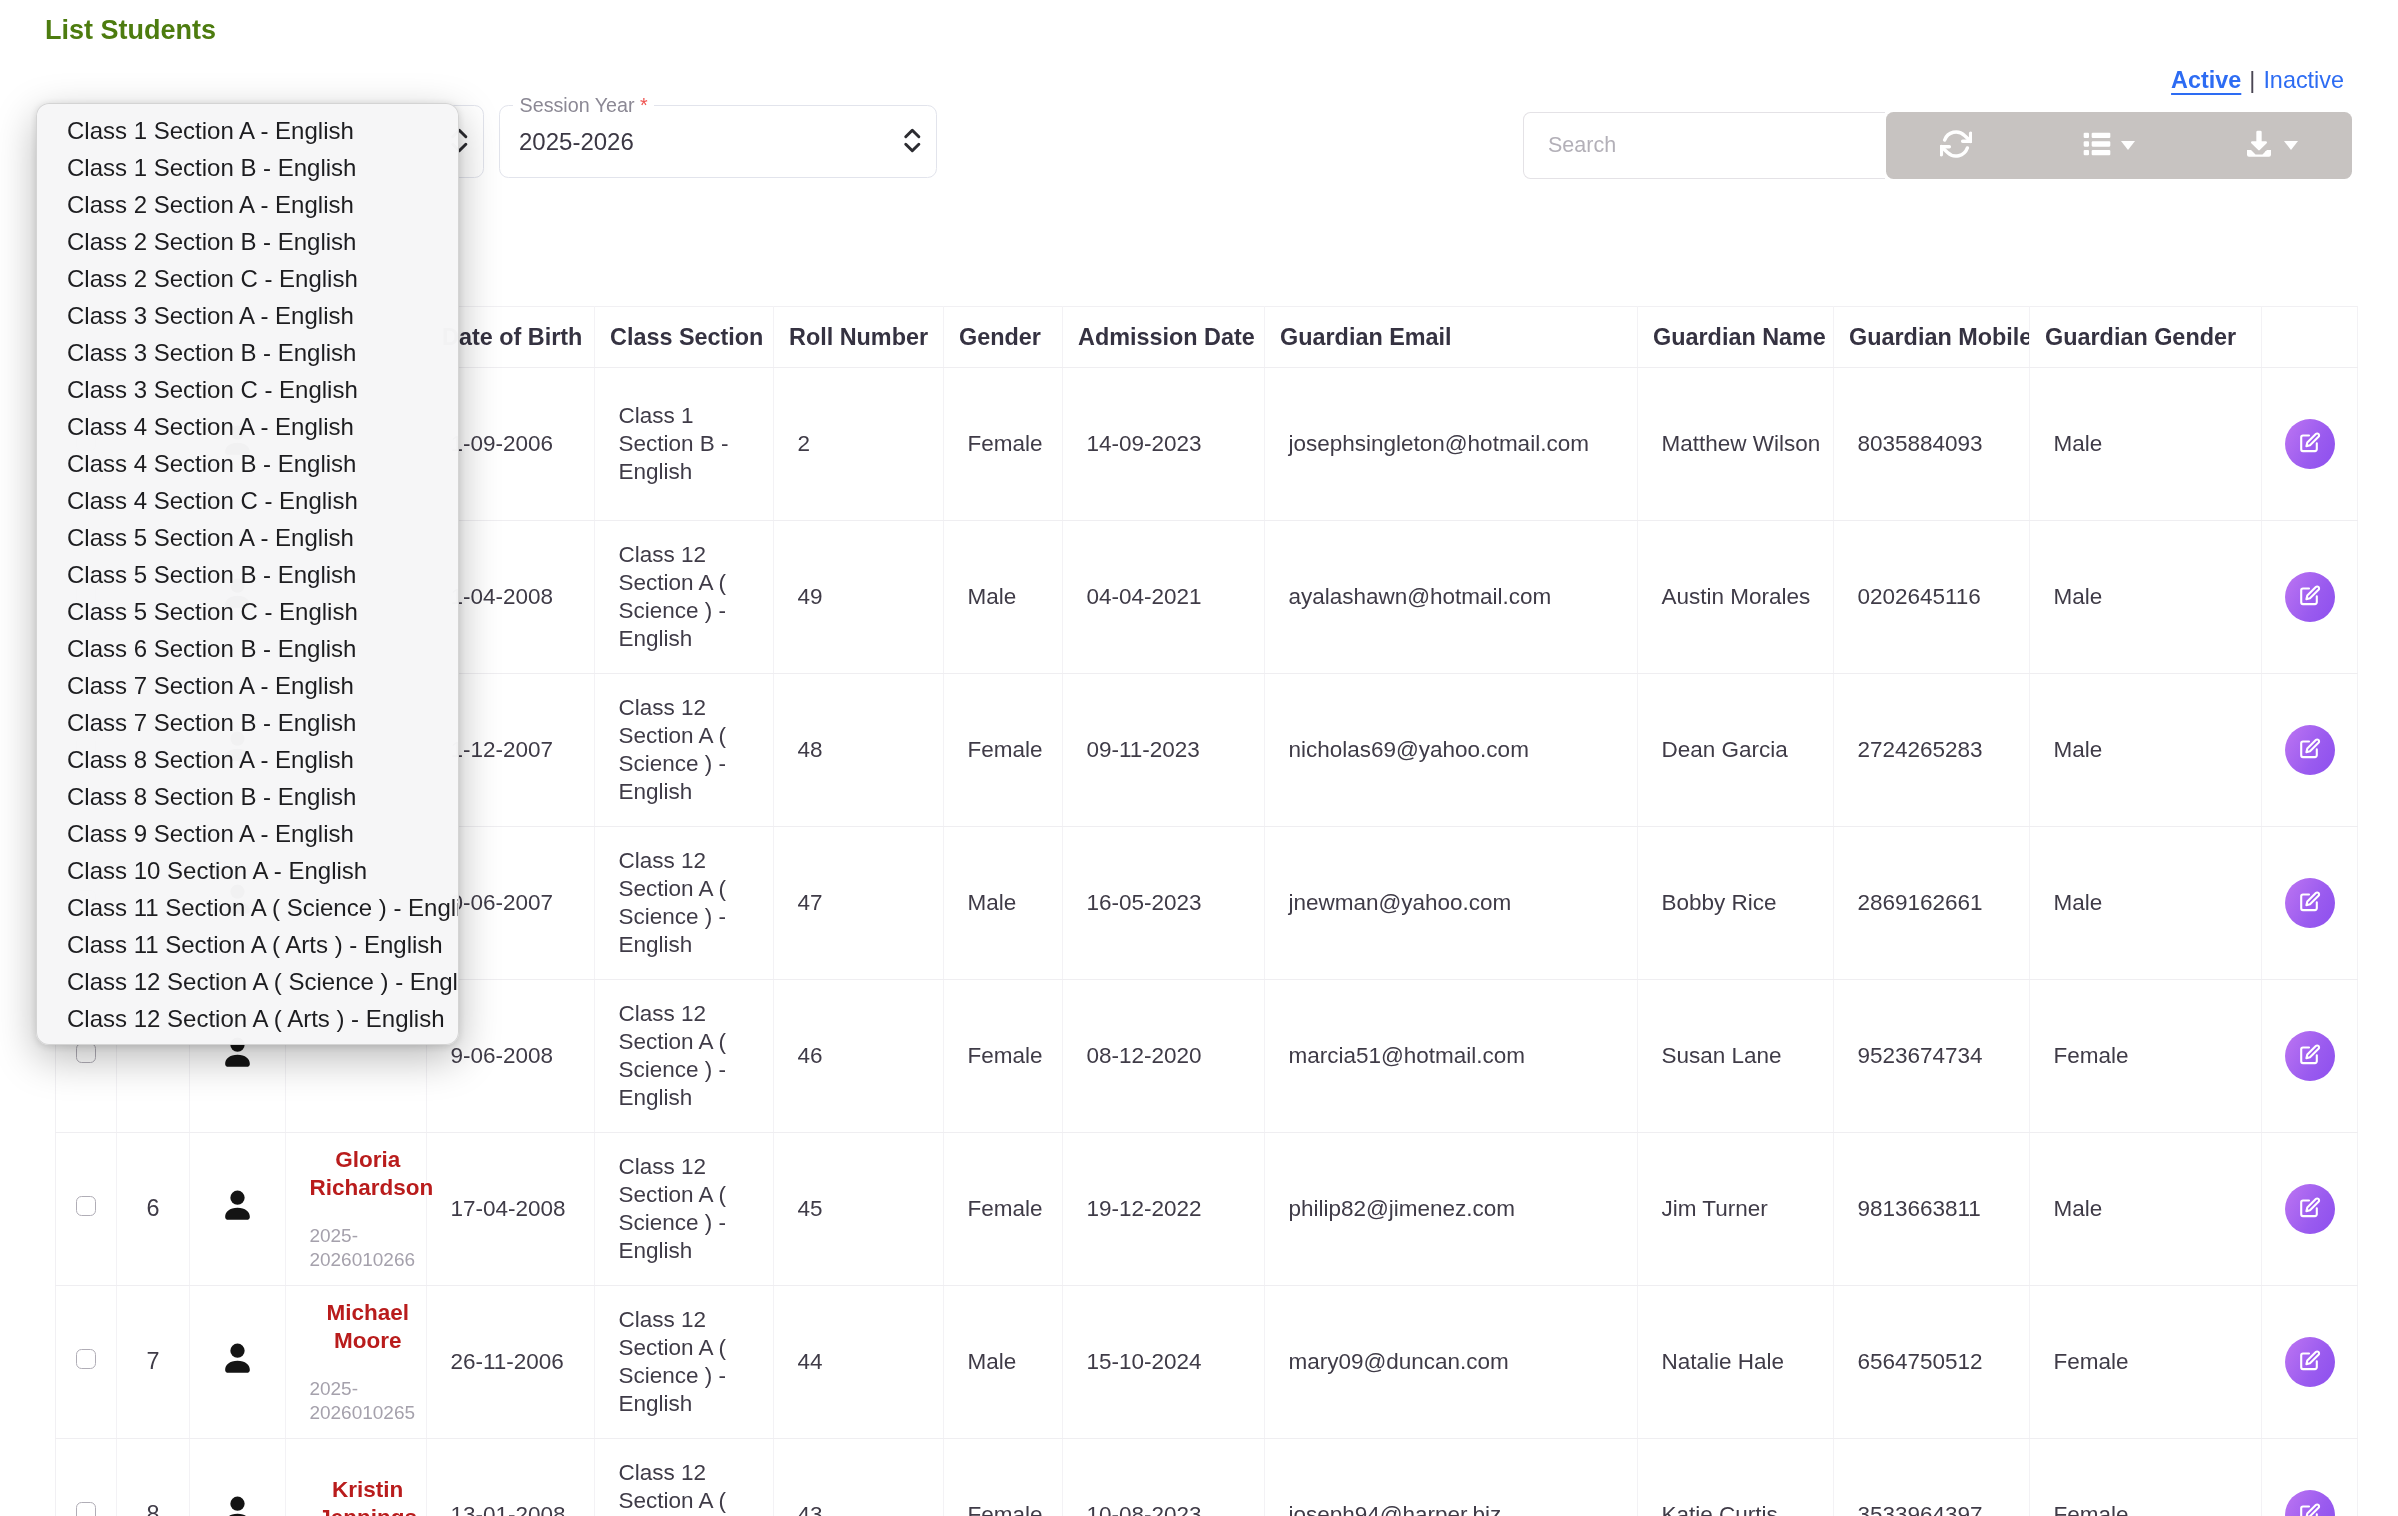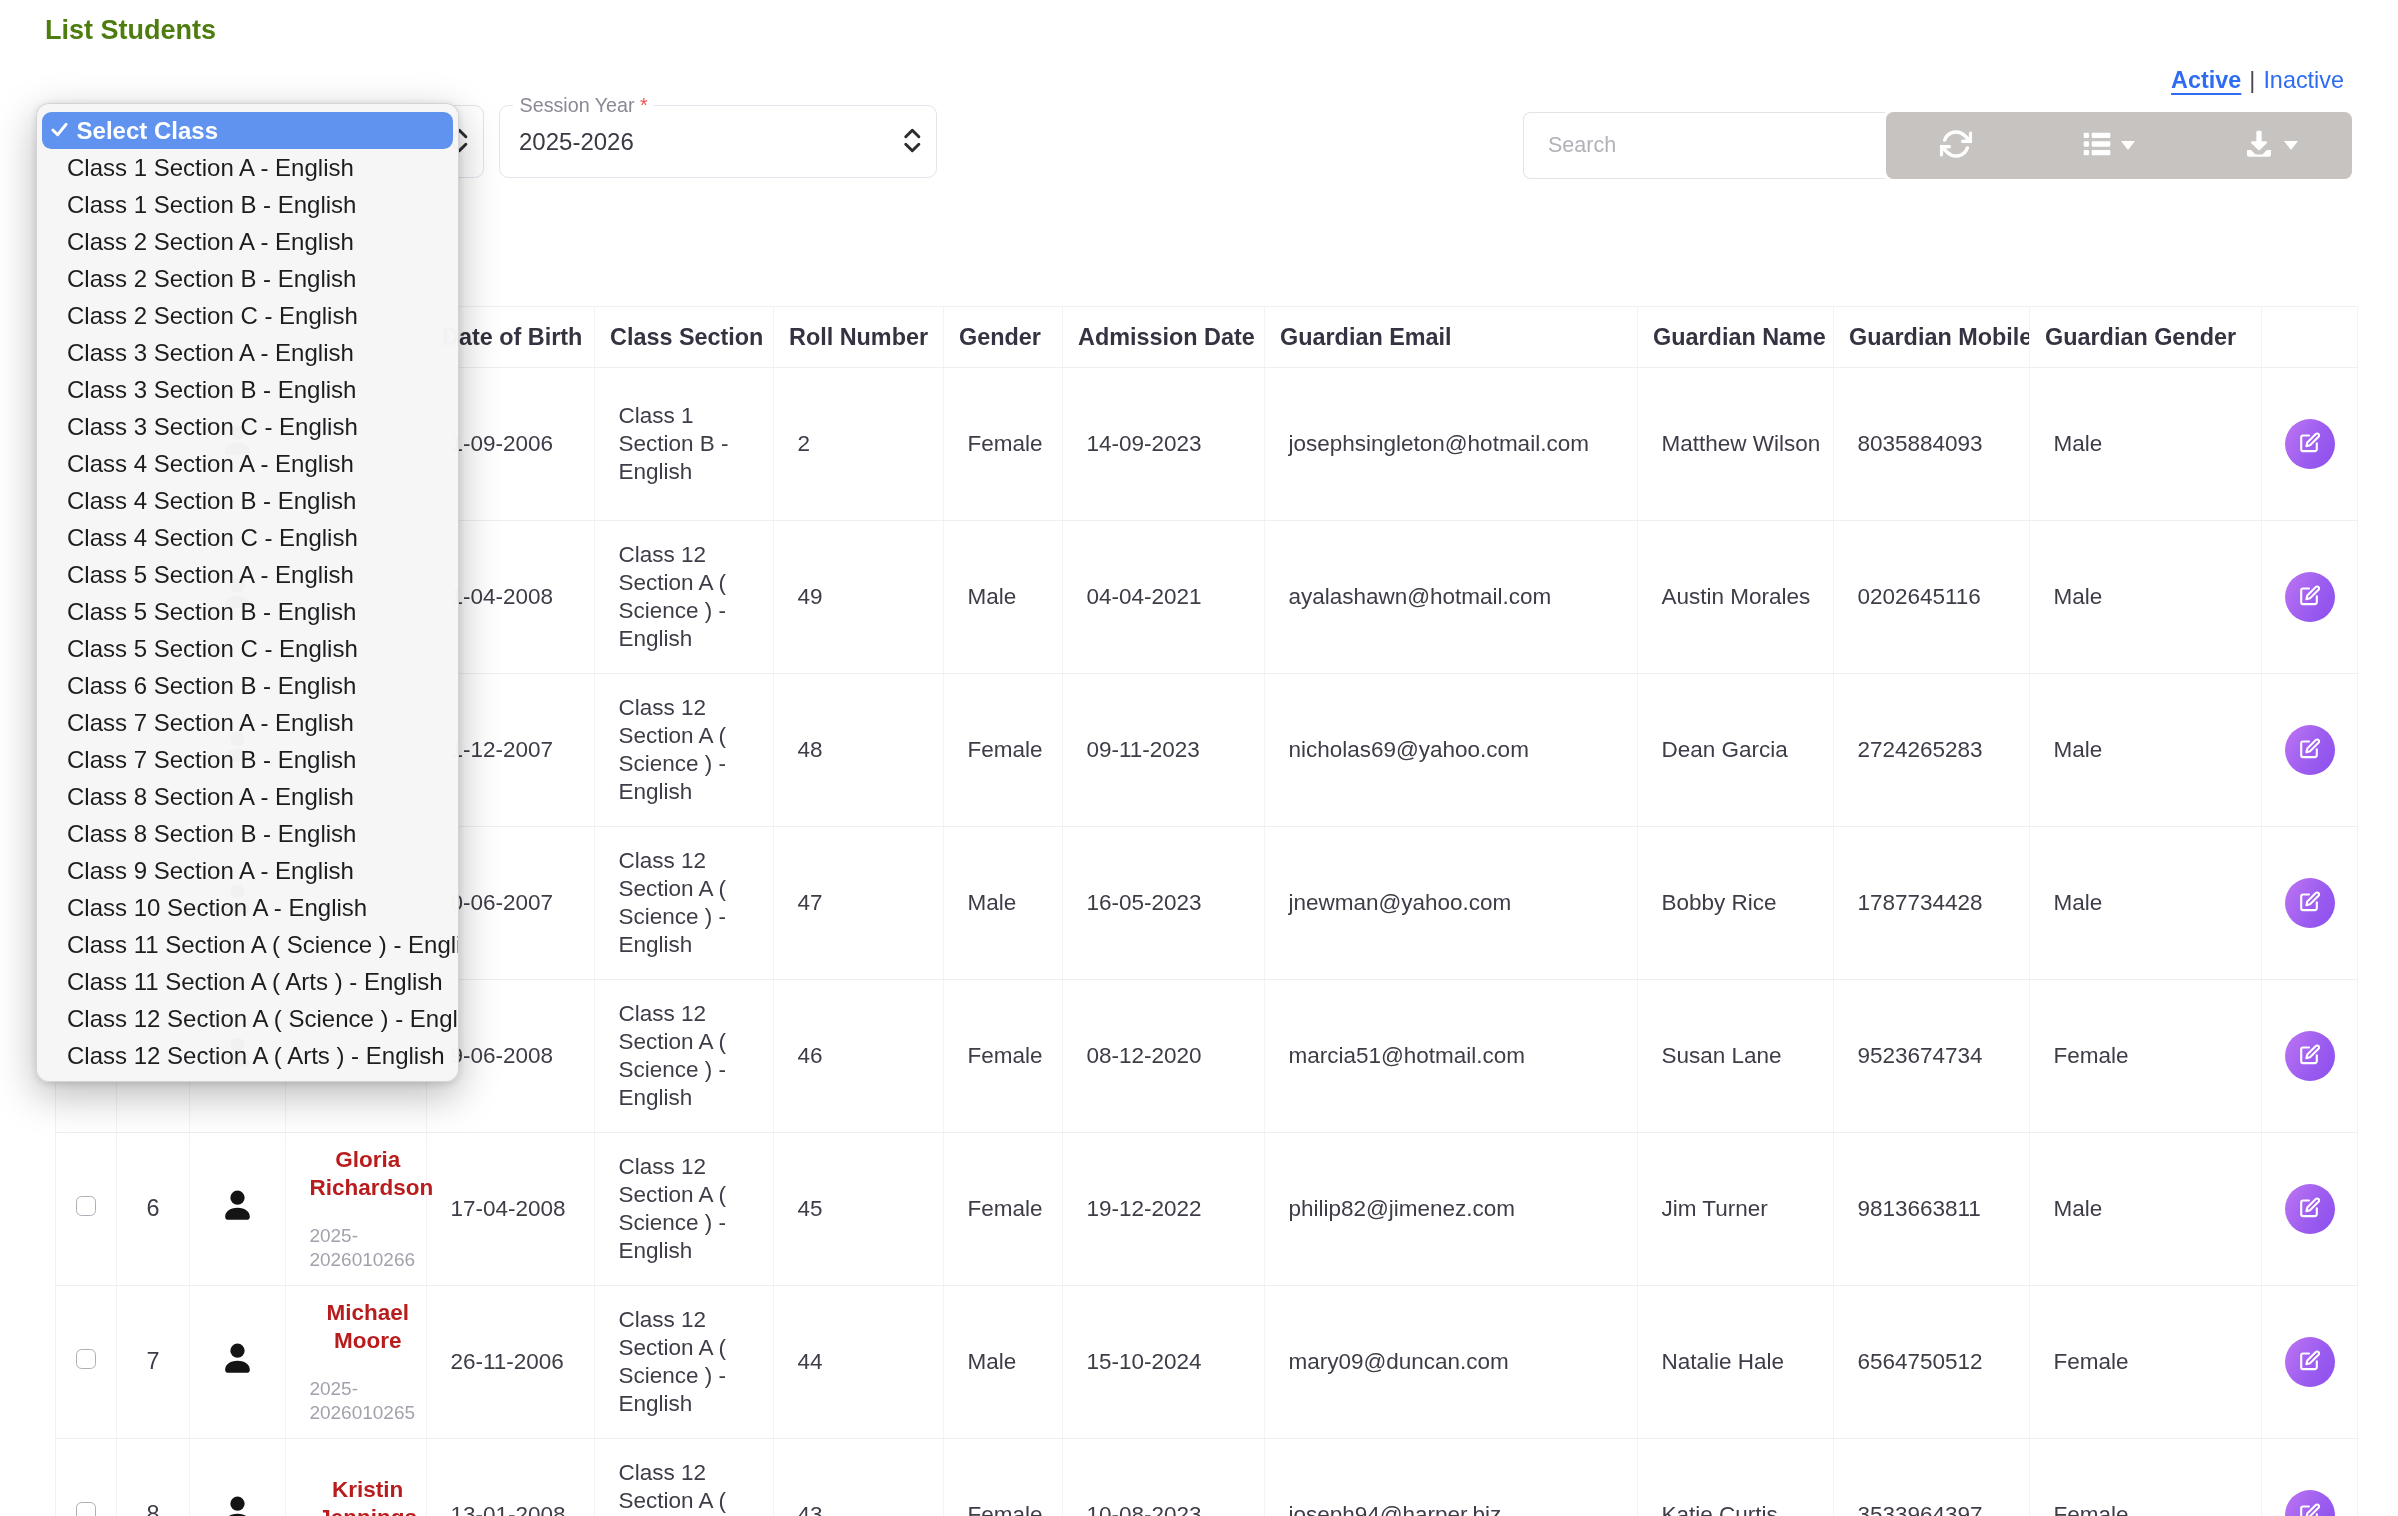--- a/index.html
+++ b/index.html
@@ -297,21 +297,21 @@
       <div class="s-name"></div>
       <div class="s-adm"></div>
     </td>
     <td class="c-dob">0-06-2007</td>
     <td class="c-cls">Class 12 Section A ( Science ) - English</td>
     <td class="c-roll">47</td>
     <td class="c-gender">Male</td>
     <td class="c-admdate">16-05-2023</td>
     <td class="c-gemail">jnewman@yahoo.com</td>
     <td class="c-gname">Bobby Rice</td>
-    <td class="c-gmobile">1787734428</td>
+    <td class="c-gmobile">2869162661</td>
     <td class="c-ggender">Male</td>
     <td class="c-edit">
       <button class="edit-btn">
         <span>
           <svg width="24" height="24" viewBox="0 0 24 24" fill="none" stroke="#ffffff" stroke-width="2.1" stroke-linecap="round" stroke-linejoin="round">
                   <path d="M11 4.5H5a1.8 1.8 0 0 0-1.8 1.8v12A1.8 1.8 0 0 0 5 20.1h12a1.8 1.8 0 0 0 1.8-1.8v-6"></path>
                   <path d="M17.8 3.1a1.9 1.9 0 0 1 2.7 2.7L12 14.3l-3.6 0.9 0.9-3.6 8.5-8.5z"></path>
                 </svg>
         </span>
       </button>
@@ -459,28 +459,20 @@
                 </svg>
         </span>
       </button>
     </td>
   </tr>
 </tbody>
   </table>
 </div>
 
 <div class="abs" id="class-popup">
-  <div class="popup-item selected">
-    <span>
-      <svg width="19" height="19" viewBox="0 0 20 20">
-          <polyline points="3,10.5 8,15.5 17,4.5" fill="none" stroke="#ffffff" stroke-width="3" stroke-linecap="round" stroke-linejoin="round"></polyline>
-        </svg>
-    </span>
-    <span>Select Class</span>
-  </div>
   <div id="popup-options">
       <div class="popup-item">Class 1 Section A - English</div>
       <div class="popup-item">Class 1 Section B - English</div>
       <div class="popup-item">Class 2 Section A - English</div>
       <div class="popup-item">Class 2 Section B - English</div>
       <div class="popup-item">Class 2 Section C - English</div>
       <div class="popup-item">Class 3 Section A - English</div>
       <div class="popup-item">Class 3 Section B - English</div>
       <div class="popup-item">Class 3 Section C - English</div>
       <div class="popup-item">Class 4 Section A - English</div>

